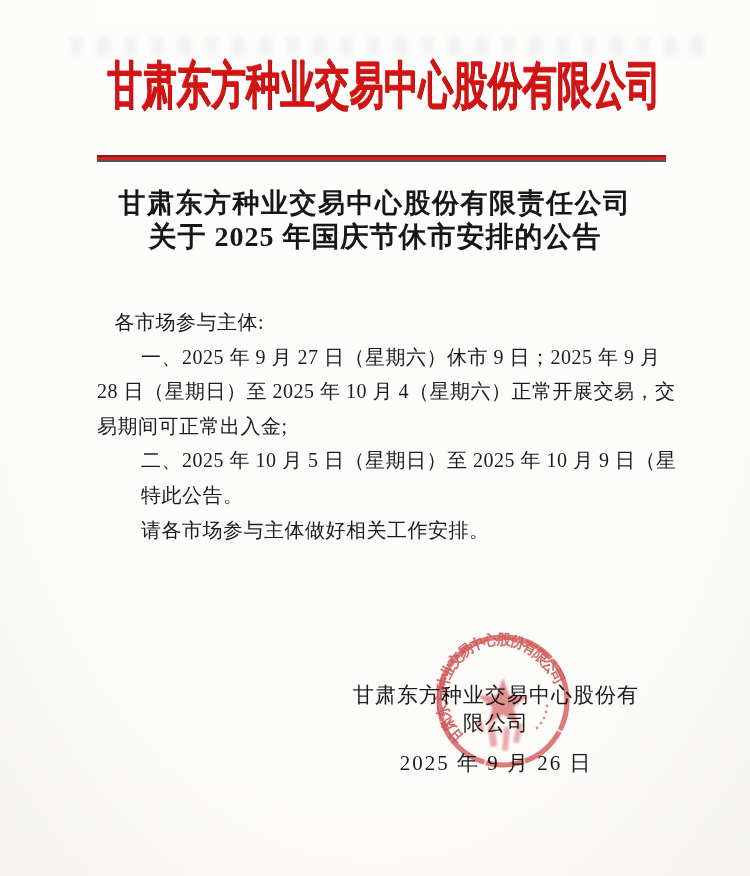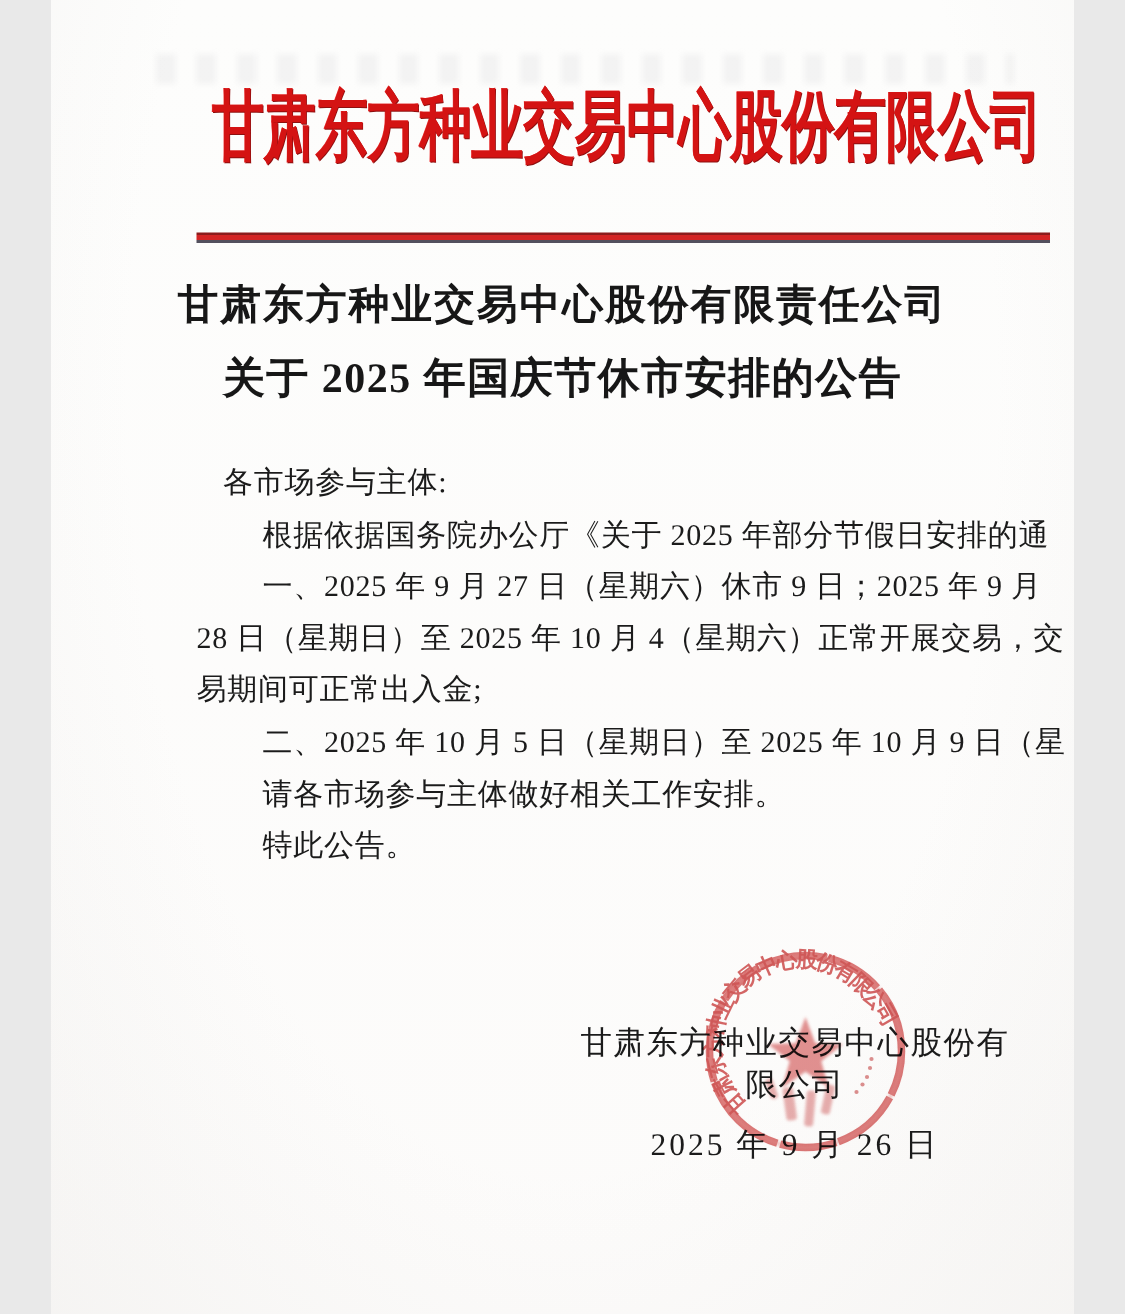--- a/index.html
+++ b/index.html
@@ -1,18 +1,18 @@
 <!DOCTYPE html>
 <html><head>
 <meta charset="utf-8">
 <style>
   html,body{margin:0;padding:0;background:#e9e9e9;}
   .page{
     position:relative;
-    width:682px;height:876px;
+    width:750px;height:876px;
     margin:0 auto;
     background:
       radial-gradient(ellipse at 50% 30%, rgba(255,255,255,0) 60%, rgba(225,223,220,.25) 100%),
       linear-gradient(#fdfdfc,#fcfbfa);
     overflow:hidden;
     font-family:"Liberation Serif","DejaVu Serif",serif;
     color:#1d1d1d;
   }
   
   .bleed{
@@ -38,21 +38,21 @@
   .red-rule{
     position:absolute;top:155px;left:97px;width:569px;height:7px;
     background:linear-gradient(to bottom,
       #8c1c1c 0 2px, #d32424 2px 5px, #53505e 5px 7px);
   }
   .doc-title{
     position:absolute;top:188px;left:60px;right:60px;
     text-align:center;font-weight:bold;color:#171717;
   }
   .doc-title .t1{font-size:27px;line-height:30px;letter-spacing:1.5px;}
-  .doc-title .t2{font-size:28px;line-height:30px;margin-top:20px;letter-spacing:1px;}
+  .doc-title .t2{font-size:28px;line-height:30px;margin-top:4px;letter-spacing:1px;}
   .body-text{
     position:absolute;top:305px;left:97px;width:548px;
     font-size:20px;line-height:34.6px;color:#1b1b1b;
     letter-spacing:0.5px;
   }
   .body-text .line{white-space:nowrap;}
   .signature{
     position:absolute;top:681px;left:344px;width:304px;
     text-align:center;font-size:21px;color:#1b1b1b;letter-spacing:1px;
   }
@@ -81,48 +81,45 @@
     <div class="t1">甘肃东方种业交易中心股份有限责任公司</div>
     <div class="t2">关于 2025 年国庆节休市安排的公告</div>
   </div>
 
   <div class="body-text">
 
       <div class="line" style="padding-left: 17.6px;">
         <span>各市场参与主体:</span>
       </div>
 
-      <div class="line" style="padding-left: 44px;">
-        <span>根据依据国务院办公厅《关于 2025 年部分节假日安排的通</span>
-      </div>
 
 
       <div class="line" style="padding-left: 44px;">
         <span>一、2025 年 9 月 27 日（星期六）休市 9 日；2025 年 9 月</span>
       </div>
 
       <div class="line" style="padding-left: 0px;">
         <span>28 日（星期日）至 2025 年 10 月 4（星期六）正常开展交易，交</span>
       </div>
 
       <div class="line" style="padding-left: 0px;">
         <span>易期间可正常出入金;</span>
       </div>
 
       <div class="line" style="padding-left: 44px;">
         <span>二、2025 年 10 月 5 日（星期日）至 2025 年 10 月 9 日（星</span>
       </div>
 
 
       <div class="line" style="padding-left: 44px;">
-        <span>请各市场参与主体做好相关工作安排。</span>
+        <span>特此公告。</span>
       </div>
 
       <div class="line" style="padding-left: 44px;">
-        <span>特此公告。</span>
+        <span>请各市场参与主体做好相关工作安排。</span>
       </div>
     </div>
 
   <div class="signature">
     <div class="company">甘肃东方种业交易中心股份有限公司</div>
     <div class="date">2025 年 9 月 26 日</div>
   </div>
 
   <svg class="seal" viewBox="0 0 144 144">
     <defs>

